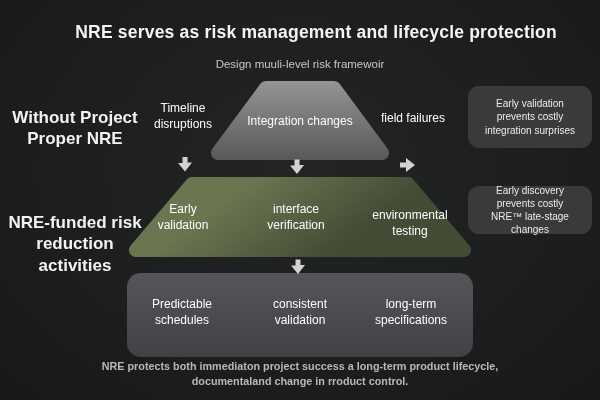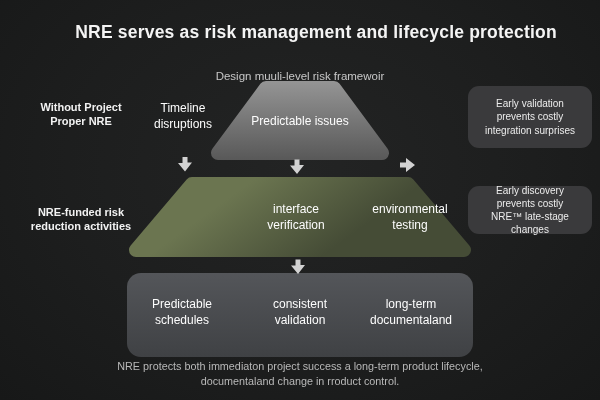--- a/index.html
+++ b/index.html
@@ -13,43 +13,43 @@
   .canvas{
     position:relative; width:600px; height:400px; overflow:hidden;
     background:radial-gradient(ellipse at 50% 42%, #232424 0%, var(--background) 55%, #171818 100%);
     font-family:"Liberation Sans", sans-serif;
   }
   .title{
     position:absolute; top:22px; left:16px; width:600px; text-align:center;
     font-size:17.5px; font-weight:bold; color:#f4f4f4; letter-spacing:.2px;
   }
   .subtitle{
-    position:absolute; top:70px; left:0; width:600px; text-align:center;
+    position:absolute; top:58px; left:0; width:600px; text-align:center;
     font-size:11.5px; color:var(--text_secondary);
   }
   .shapes{position:absolute; left:0; top:0;}
   .row-label{
-    position:absolute; left:6px; width:150px; text-align:center;
-    font-size:11px; font-weight:bold; line-height:1.25;
-    color:var(--text_primary); white-space:pre-line;
+    position:absolute; left:0; width:150px; text-align:center;
+    font-size:17px; font-weight:bold; line-height:1.25;
+    color:var(--text_primary); white-space:pre-line;margin-top:6px;
   }
   .band-item{
     position:absolute; transform:translateX(-50%); text-align:center;
     font-size:12px; line-height:1.3; color:#fdfdfd; white-space:pre-line;
   }
   .callout{
     position:absolute; left:468px; width:124px; box-sizing:border-box;
     background:var(--callout_bg); border-radius:11px; padding:6px 5px;
     display:flex; align-items:center; justify-content:center;
     font-size:10px; line-height:1.32; text-align:center; color:#ececec;
     white-space:pre-line;
   }
   .footer{
     position:absolute; top:359px; left:0; width:600px; text-align:center;
-    font-size:10.8px; line-height:1.35; color:#b8b8b8; white-space:pre-line;
+    font-size:10.8px; line-height:1.35; color:#b8b8b8; white-space:pre-line;font-weight:bold;
   }
 </style>
 </head>
 <body>
 
 <div class="canvas">
 
   <div class="title">NRE serves as risk management and lifecycle protection</div>
   <div class="subtitle">Design muuli-level risk framewoir</div>
 
@@ -78,38 +78,41 @@
     <path fill="var(--arrow)" d="M182.5,157 h5 v5.5 h4.5 L185,171.5 l-7,-8.5 h4.5 z"></path>
     <path fill="var(--arrow)" d="M294.5,159.5 h5 v5.5 h4.5 L297,174 l-7,-8.5 h4.5 z"></path>
     <path fill="var(--arrow)" d="M400,162.5 v5 h6 v4.5 L415,165 l-9,-7 v4.5 z"></path>
     <path fill="var(--arrow)" d="M295.5,259.5 h5 v5.5 h4.5 L298,274 l-7,-8.5 h4.5 z"></path>
   </svg>
 
   <div class="row-label" style="top:101px">Without Project
 Proper NRE</div>
   <div class="band-item" style="left:183px; top:101px">Timeline
 disruptions</div>
-  <div class="band-item" style="left:300px; top:114px">Predictable issues</div>
+  <div class="band-item" style="left:300px; top:114px">Integration changes</div>
+  <div class="band-item" style="left:413px; top:111px">field failures</div>
   <div class="callout" style="top:86px; height:62px">Early validation
 prevents costly
 integration surprises</div>
 
   <div class="row-label" style="top:206px">NRE-funded risk
 reduction activities</div>
+  <div class="band-item" style="left:183px; top:202px">Early
+validation</div>
   <div class="band-item" style="left:296px; top:202px">interface
 verification</div>
-  <div class="band-item" style="left:410px; top:202px">environmental
+  <div class="band-item" style="left:410px; top:208px">environmental
 testing</div>
   <div class="callout" style="top:186px; height:48px">Early discovery
 prevents costly
 NRE™ late-stage
 changes</div>
 
   <div class="band-item" style="left:182px; top:297px">Predictable
 schedules</div>
   <div class="band-item" style="left:300px; top:297px">consistent
 validation</div>
   <div class="band-item" style="left:411px; top:297px">long-term
-documentaland</div>
+specifications</div>
 
   <div class="footer">NRE protects both immediaton project success a long-term product lifecycle,
 documentaland change in rroduct control.</div>
 </div>
 
 </body></html>

